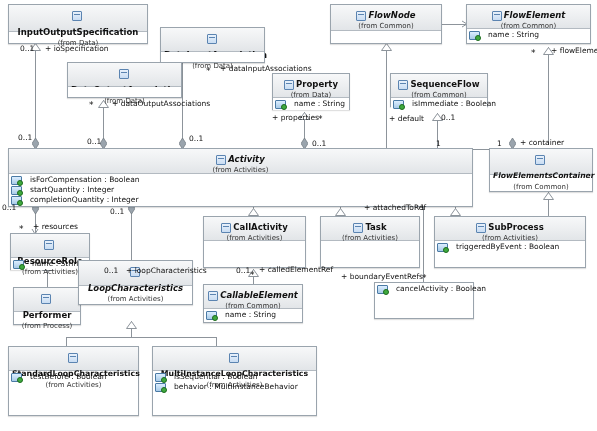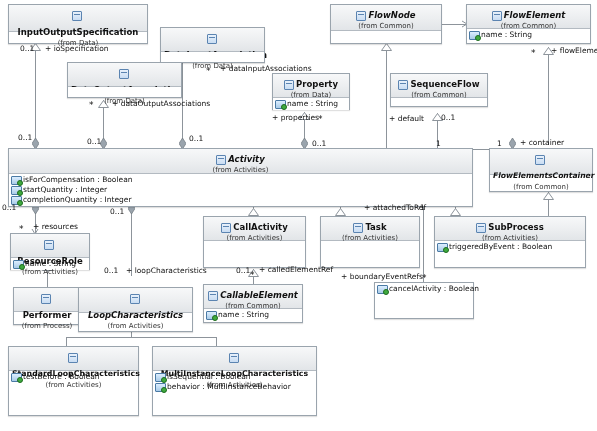--- a/index.html
+++ b/index.html
@@ -36,21 +36,21 @@
   .cls .pkg{
     font-size:7px;color:#333;white-space:nowrap;display:block;margin-top:-1px;
   }
   .cls .attrs{
     box-sizing:border-box;
     background:#fff;
     padding:1px 2px;
   }
   .attr{
     font-size:7.5px;color:#111;white-space:nowrap;line-height:10px;
-    display:flex;align-items:center;gap:1px;
+    display:flex;align-items:center;gap:8px;
   }
   
   .cicon{
     display:inline-block;width:8px;height:8px;margin-right:2px;
     vertical-align:-1px;
     background:linear-gradient(to bottom,#e8f1fb,#c9ddf3);
     border:1px solid #5b84b1;
     border-radius:1px;
     position:relative;
   }
@@ -315,20 +315,26 @@
           <span>name : String</span>
         </div>
     </div>
   </div>
 
   <div class="cls" style="left:390px;top:73px;width:98px;height:34px;">
     <div class="hdr" style="height:24px;">
       <span class="cicon"></span><span class="nm">SequenceFlow</span>
       <span class="pkg">(from Common)</span>
     </div>
+    <div class="attrs">
+      <div class="attr">
+          <span class="aicon"></span>
+          <span>isImmediate : Boolean</span>
+        </div>
+    </div>
   </div>
 
   <div class="cls abstract" style="left:8px;top:148px;width:465px;height:59px;">
     <div class="hdr" style="height:25px;">
       <span class="cicon"></span><span class="nm">Activity</span>
       <span class="pkg">(from Activities)</span>
     </div>
     <div class="attrs">
       <div class="attr">
           <span class="aicon"></span>
@@ -367,21 +373,21 @@
   </div>
 
   <div class="cls" style="left:13px;top:287px;width:68px;height:38px;">
     <div class="hdr" style="height:24px;">
       <span class="cicon"></span><span class="nm">Performer</span>
       <span class="pkg">(from Process)</span>
     </div>
     <div class="attrs" style="height:12px;"></div>
   </div>
 
-  <div class="cls abstract" style="left:78px;top:287px;width:115px;height:45px;">
+  <div class="cls abstract" style="left:78px;top:260px;width:115px;height:45px;">
     <div class="hdr" style="height:25px;">
       <span class="cicon"></span><span class="nm">LoopCharacteristics</span>
       <span class="pkg">(from Activities)</span>
     </div>
     <div class="attrs" style="height:17px;"></div>
   </div>
 
   <div class="cls abstract" style="left:203px;top:284px;width:100px;height:39px;">
     <div class="hdr" style="height:24px;">
       <span class="cicon"></span><span class="nm">CallableElement</span>

